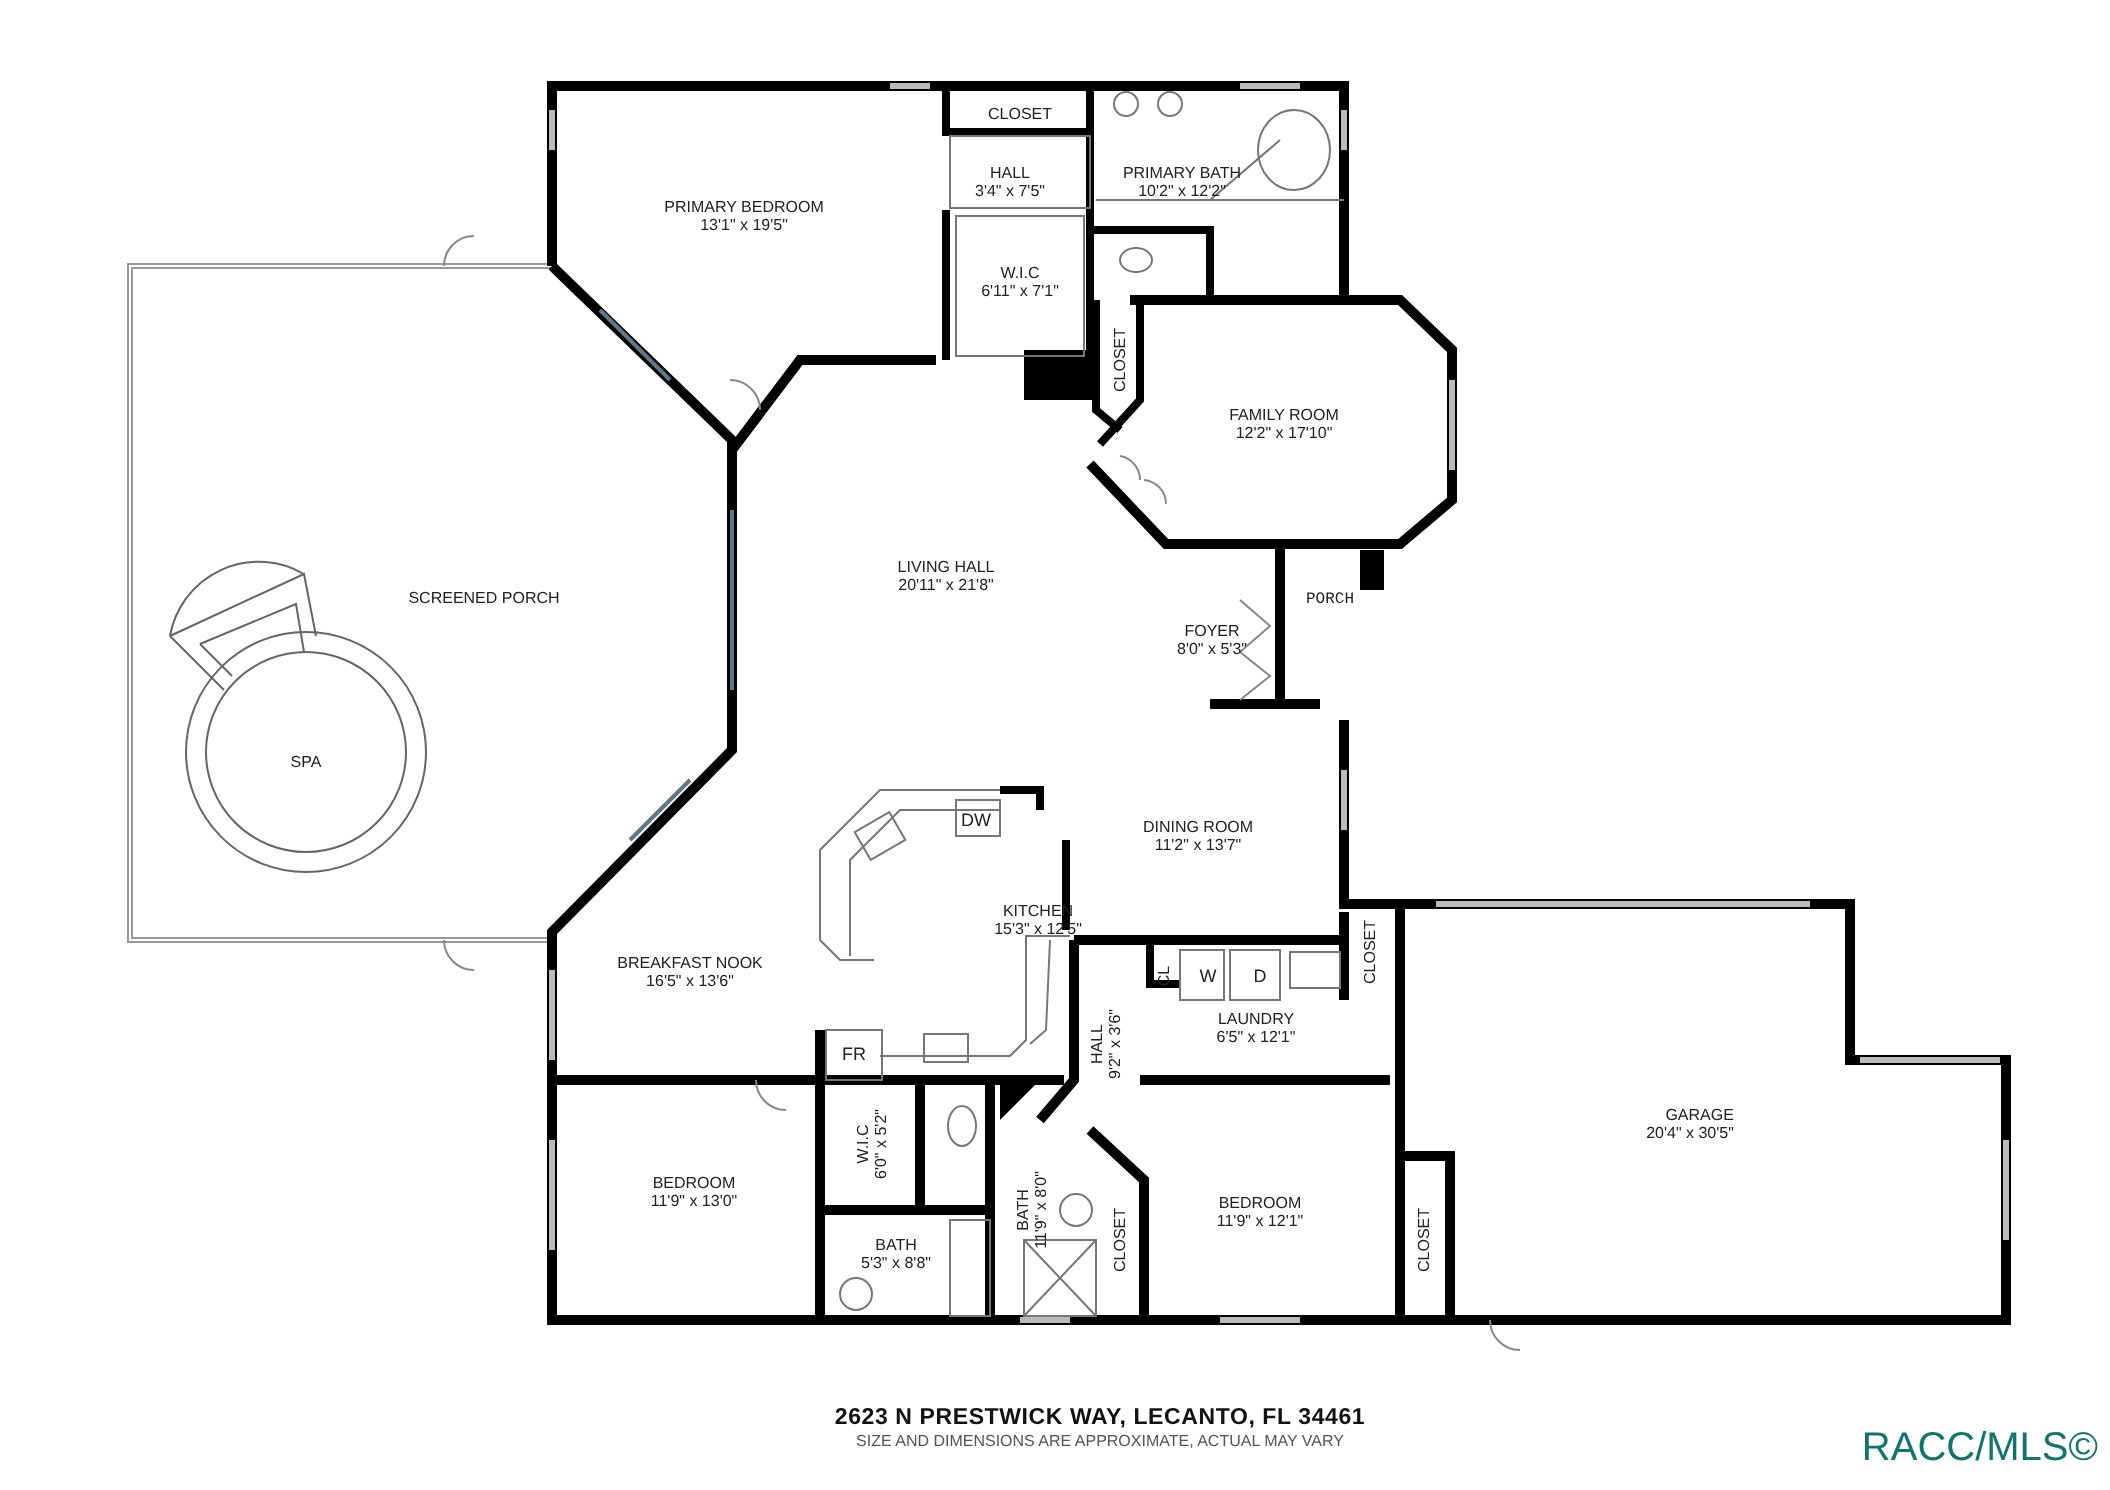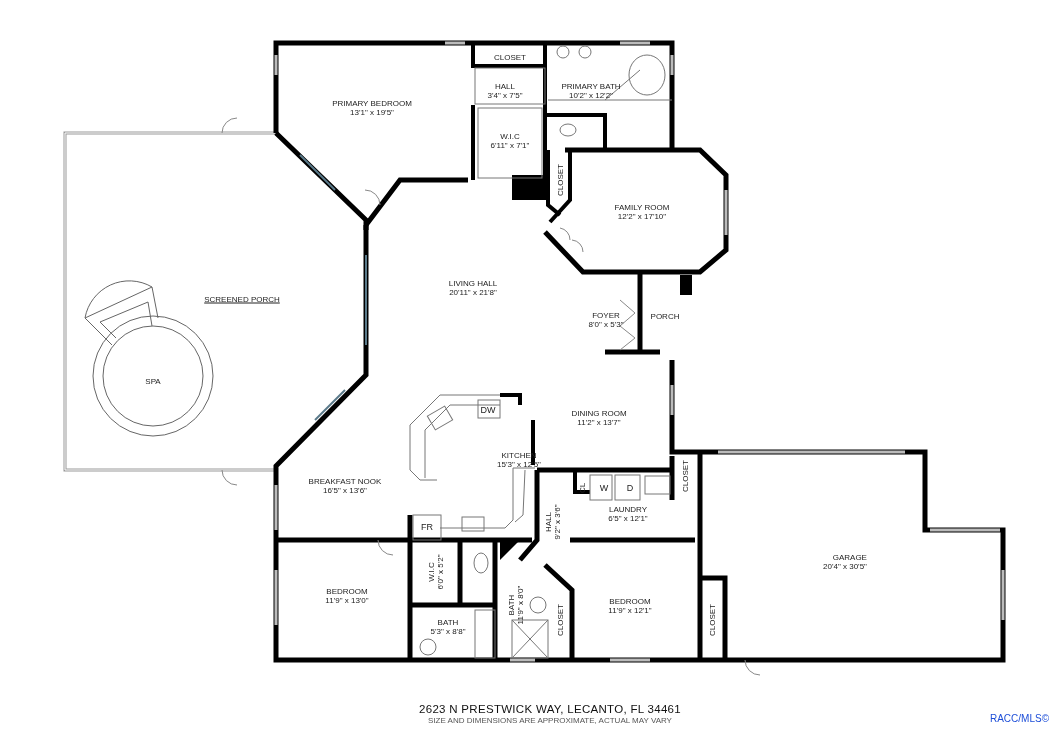--- a/index.html
+++ b/index.html
@@ -2,23 +2,23 @@
 <html><head>
 <meta charset="utf-8">
 <style>
   html, body { margin:0; padding:0; background:#ffffff; }
   body { width:1055px; height:745px; position:relative; overflow:hidden; font-family:"Liberation Sans", sans-serif; }
   #plan { position:absolute; left:0; top:0; width:1055px; height:745px; }
   .lbl { position:absolute; text-align:center; color:#222; font-size:8px; line-height:9px; white-space:nowrap; transform:translate(-50%,-50%); }
   .lbl .dim { display:block; font-size:8px; }
   .vlbl { position:absolute; color:#222; font-size:8px; white-space:nowrap; transform:translate(-50%,-50%) rotate(-90deg); text-align:center; line-height:9px; }
   .fix { position:absolute; font-size:9px; color:#222; transform:translate(-50%,-50%); }
-  .address { position:absolute; left:550px; top:703px; transform:translateX(-50%); font-weight:normal; font-size:11.5px; color:#111; letter-spacing:0.3px; white-space:nowrap; }
+  .address { position:absolute; left:550px; top:703px; transform:translateX(-50%); font-weight:bold; font-size:11.5px; color:#111; letter-spacing:0.3px; white-space:nowrap; }
   .disclaimer { position:absolute; left:550px; top:716px; transform:translateX(-50%); font-size:8px; color:#555; white-space:nowrap; }
-  .credit { position:absolute; right:6px; top:713px; font-size:10px; color:#1d4ed8; white-space:nowrap; }
+  .credit { position:absolute; right:6px; top:713px; font-size:20px; color:#0f766e; white-space:nowrap; }
 </style>
 </head>
 <body>
 
 <svg id="plan" viewBox="0 0 1055 745" xmlns="http://www.w3.org/2000/svg">
 
   <g fill="none" stroke="#999" stroke-width="3">
     <polyline points="276,133 65,133 65,470 276,470"></polyline>
   </g>
   <g fill="none" stroke="#fff" stroke-width="1">
@@ -174,35 +174,35 @@
   <span>W.I.C</span>
   <span class="dim">6'11" x 7'1"</span>
 </div>
 <div class="vlbl" style="left:560px;top:180px;">
   <span>CLOSET</span>
 </div>
 <div class="lbl" style="left:642px;top:212px;">
   <span>FAMILY ROOM</span>
   <span class="dim">12'2" x 17'10"</span>
 </div>
-<div class="lbl" style="left:242px;top:299px;text-decoration:underline;">
+<div class="lbl" style="left:242px;top:299px;">
   <span>SCREENED PORCH</span>
 </div>
 <div class="lbl" style="left:153px;top:381px;">
   <span>SPA</span>
 </div>
 <div class="lbl" style="left:473px;top:288px;">
   <span>LIVING HALL</span>
   <span class="dim">20'11" x 21'8"</span>
 </div>
 <div class="lbl" style="left:606px;top:320px;">
   <span>FOYER</span>
   <span class="dim">8'0" x 5'3"</span>
 </div>
-<div class="lbl" style="left:665px;top:316px;">
+<div class="lbl" style="left:665px;top:300px;font-family:Liberation Mono, monospace;">
   <span>PORCH</span>
 </div>
 <div class="lbl" style="left:599px;top:418px;">
   <span>DINING ROOM</span>
   <span class="dim">11'2" x 13'7"</span>
 </div>
 <div class="lbl" style="left:472px;top:460px;margin-left:47px;">
   <span>KITCHEN</span>
   <span class="dim">15'3" x 12'5"</span>
 </div>

